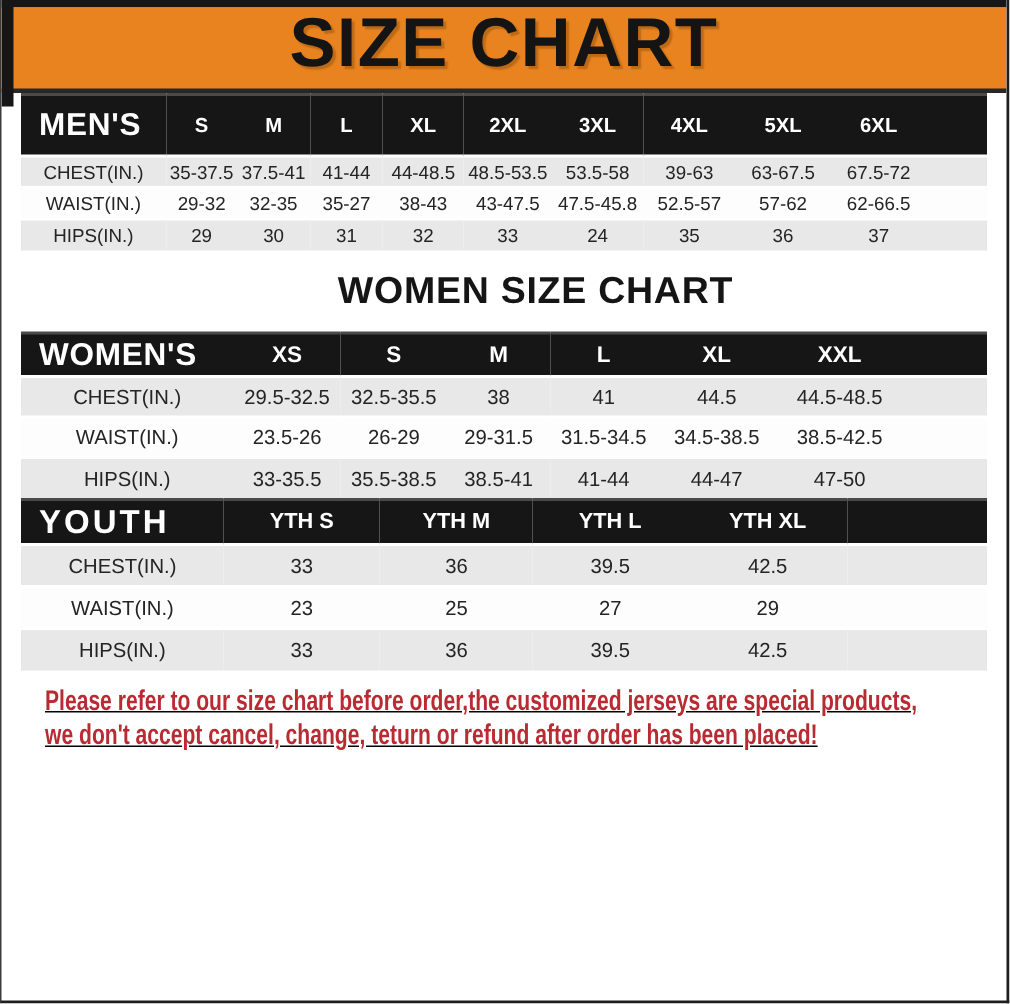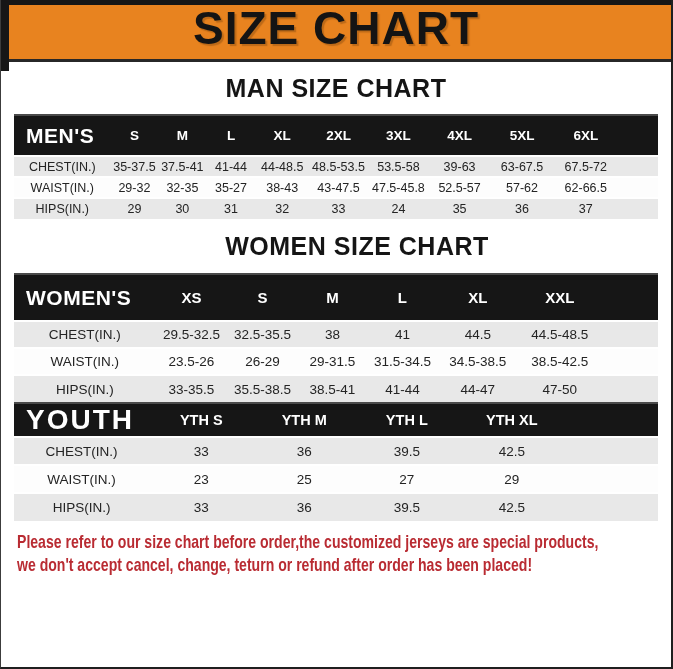--- a/index.html
+++ b/index.html
@@ -48,48 +48,47 @@
   table.size-table tbody tr:nth-child(odd)  { background:var(--row-gray,#E8E8E8); }
   table.size-table tbody tr:nth-child(even) { background:#fdfdfd; }
   table.size-table tbody th, table.size-table tbody td {
     font-weight:normal; text-align:center; color:#242424; padding:0;
   }
 
   table.men   thead tr { height:41px; font-size:13.5px; }
   table.men   th.corner { font-size:21px; letter-spacing:0.5px; }
   table.men   tbody tr { height:21px; font-size:12.5px; }
 
-  table.women thead tr { height:47px; font-size:15px; }
+  table.women thead tr { height:29px; font-size:15px; }
   table.women th.corner { font-size:21px; letter-spacing:0.5px; }
   table.women tbody tr { height:27px; font-size:13.5px; }
 
   table.youth thead tr { height:30px; font-size:14.5px; }
-  table.youth th.corner { font-size:28px; letter-spacing:2px; }
+  table.youth th.corner { font-size:22px; letter-spacing:2px; }
   table.youth tbody tr { height:28px; font-size:13.5px; }
 
-  .notice { padding:9px 0 0 16px; }
+  .notice { padding:9px 0 0 29px;text-decoration:underline; }
   .notice p {
     margin:0; font-size:19px; font-weight:bold; line-height:23px;
     color:var(--notice-red,#B92B32); white-space:nowrap;
     transform:scaleX(0.74); transform-origin:0 50%;
   }
 </style>
 </head>
 <body>
 
 <div class="page" style="--orange: #E8831F; --bar-black: #161616; --row-gray: #E8E8E8; --heading-black: #151515; --notice-red: #B92B32;">
   <div class="top-bar"></div>
 
   <header class="banner">
     <h1>SIZE CHART</h1>
   </header>
   <div class="left-notch"></div>
 
   <section>
-    <h2 id="men-heading" class="section-heading">MAN SIZE CHART</h2>
     <table class="size-table men">
         <colgroup>
           <col style="width: 15%;">
           <col style="width: 7.4%;">
           <col style="width: 7.5%;">
           <col style="width: 7.6%;">
           <col style="width: 8.3%;">
           <col style="width: 9.2%;">
           <col style="width: 9.4%;">
           <col style="width: 9.6%;">

